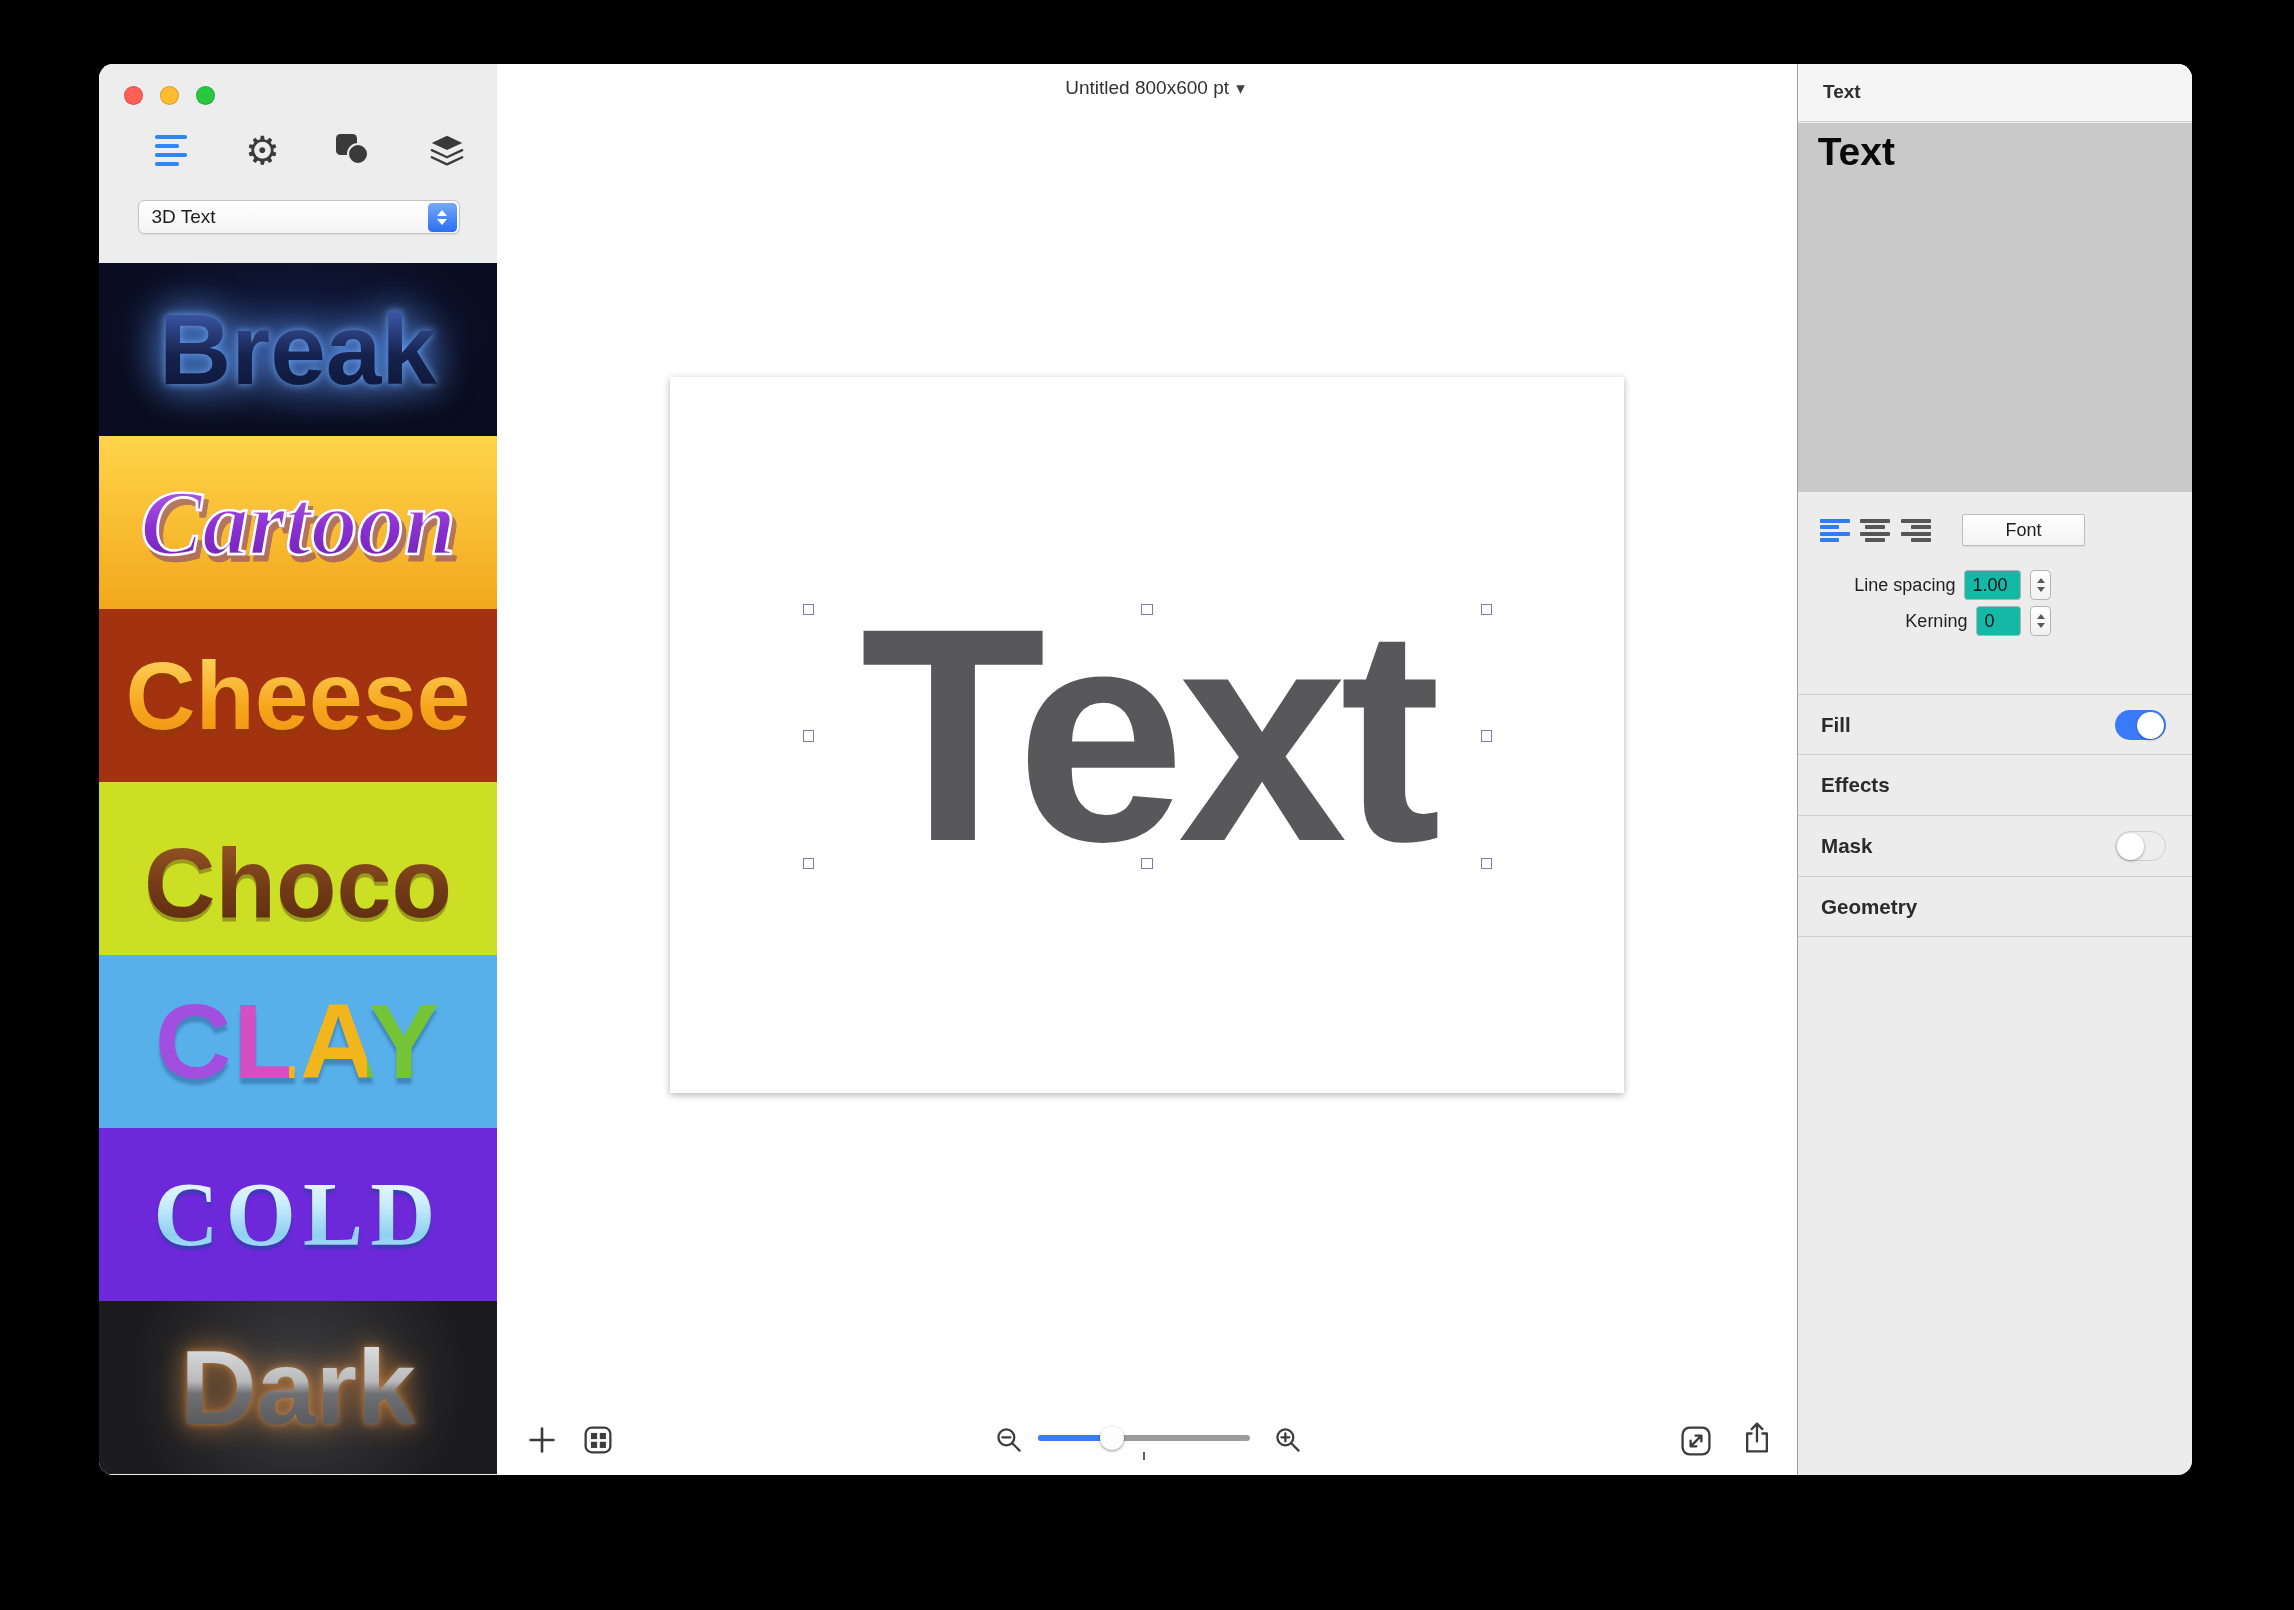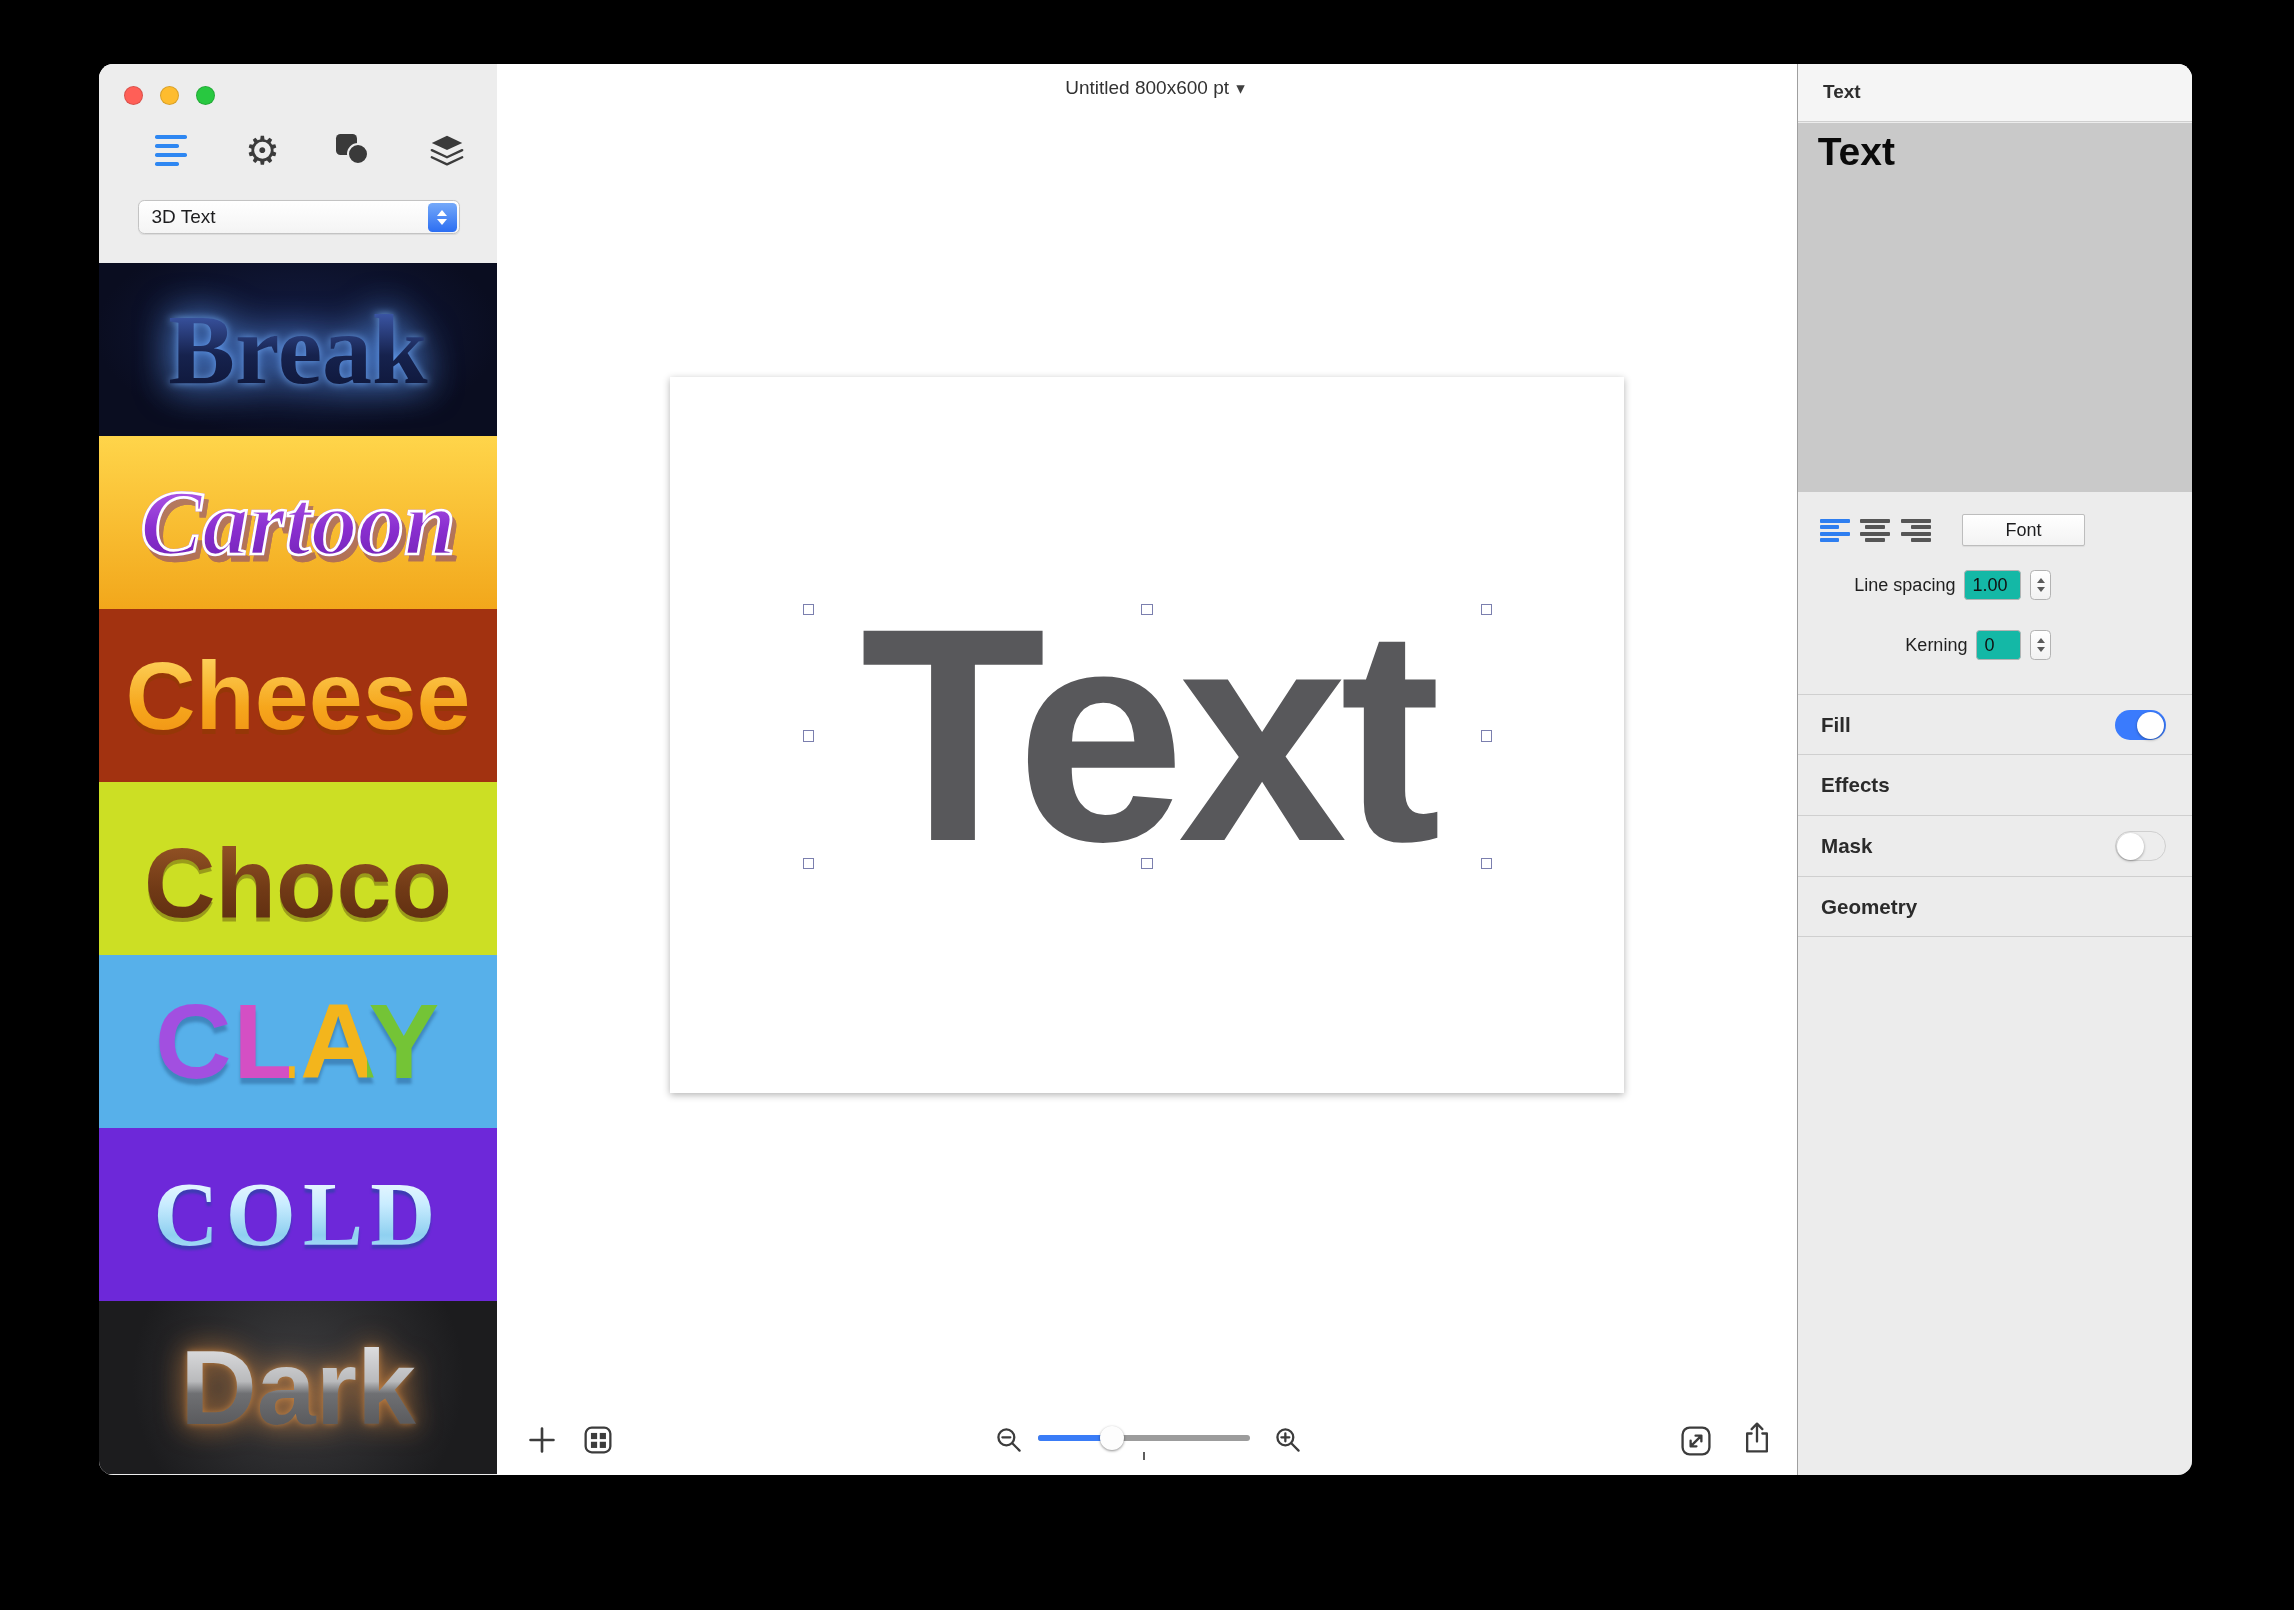--- a/index.html
+++ b/index.html
@@ -41,21 +41,21 @@
                 background:linear-gradient(#74a9f9,#2c6ef2); display:flex; flex-direction:column;
                 align-items:center; justify-content:center; gap:3.6px; }
   .dd-stepper i { display:block; width:0; height:0; border-left:5.4px solid transparent; border-right:5.4px solid transparent; }
   .dd-stepper i.up   { border-bottom:6.3px solid #fff; }
   .dd-stepper i.down { border-top:6.3px solid #fff; }
 
   .style-list { position:absolute; left:0; top:199px; width:398px; height:1212px; overflow:hidden; }
   .thumb { width:100%; height:173px; display:flex; align-items:center; justify-content:center; cursor:pointer; overflow:hidden; }
   .tlabel { font-weight:bold; -webkit-background-clip:text; background-clip:text; color:transparent; white-space:nowrap; }
 
-  .thumb.break { background:radial-gradient(ellipse at 50% 40%, #131c42 0%, #0a0d20 72%);font-family:Liberation Serif, serif; }
+  .thumb.break { background:radial-gradient(ellipse at 50% 40%, #131c42 0%, #0a0d20 72%); }
   .thumb.break .tlabel { font-size:100px;
       background-image:linear-gradient(180deg,#4d6fd0 0%,#16224d 55%,#0b1232 100%);
       filter:drop-shadow(0 0 19.7px rgba(70,140,255,.75)) drop-shadow(0 0 4.5px rgba(130,185,255,.9)); }
 
   .thumb.cartoon { background:linear-gradient(180deg,#ffd54a,#f2a71b); }
   .thumb.cartoon .tlabel { font-family:"Liberation Serif", serif; font-style:italic; font-size:93px;
       background-image:linear-gradient(180deg,#c06cf0 0%,#8a2fd0 55%,#6b1fae 100%);
       -webkit-text-stroke:2.7px #ffffff;
       filter:drop-shadow(4.5px 6.3px 0 rgba(96,31,140,.45)); }
 
@@ -124,21 +124,21 @@
   .align-icon.blue i { background:#2e7ef0; }
   .align-left i:nth-child(2), .align-left i:nth-child(4) { width:19.7px; }
   .align-center i:nth-child(2), .align-center i:nth-child(4) { width:19.7px; align-self:center; }
   .align-right i:nth-child(2), .align-right i:nth-child(4) { width:19.7px; align-self:flex-end; }
 
   .font-button { position:absolute; left:164px; top:450px; width:123px; height:32px; background:linear-gradient(#ffffff,#f3f3f3);
                  border:0.9px solid #bdbdbd; border-radius:2px; font-size:18px; color:#1d1d1f;
                  text-align:center; line-height:30px; cursor:pointer; box-shadow:0 0.9px 0.9px rgba(0,0,0,.07); }
 
   .ctl-row { position:absolute; left:0; width:253px; height:32px; display:flex; align-items:center; justify-content:flex-end; gap:9px; }
-  .row-spacing { top:505px; } .row-kerning { top:565px;padding-left:13px; }
+  .row-spacing { top:505px; } .row-kerning { top:541px;padding-left:13px; }
   .ctl-label { font-size:18px; color:#1f1f1f; }
   .num-input { height:29.6px; border:0.9px solid #b3b3b3; border-radius:3.6px; background:#14b8a6; font-size:18px;
                font-family:"Liberation Sans", sans-serif; color:#111; padding-left:7.2px; }
   .w-ls { width:57px; } .w-k { width:45px; }
   .stepper { width:20.6px; height:29.6px; background:linear-gradient(#ffffff,#f1f1f1); border:0.9px solid #b3b3b3; border-radius:4.5px;
              display:flex; flex-direction:column; align-items:center; justify-content:center; gap:4.5px; cursor:pointer; }
   .stepper i { display:block; width:0; height:0; border-left:4.5px solid transparent; border-right:4.5px solid transparent; }
   .stepper i.up { border-bottom:5.4px solid #5a5a5a; }
   .stepper i.down { border-top:5.4px solid #5a5a5a; }
 

